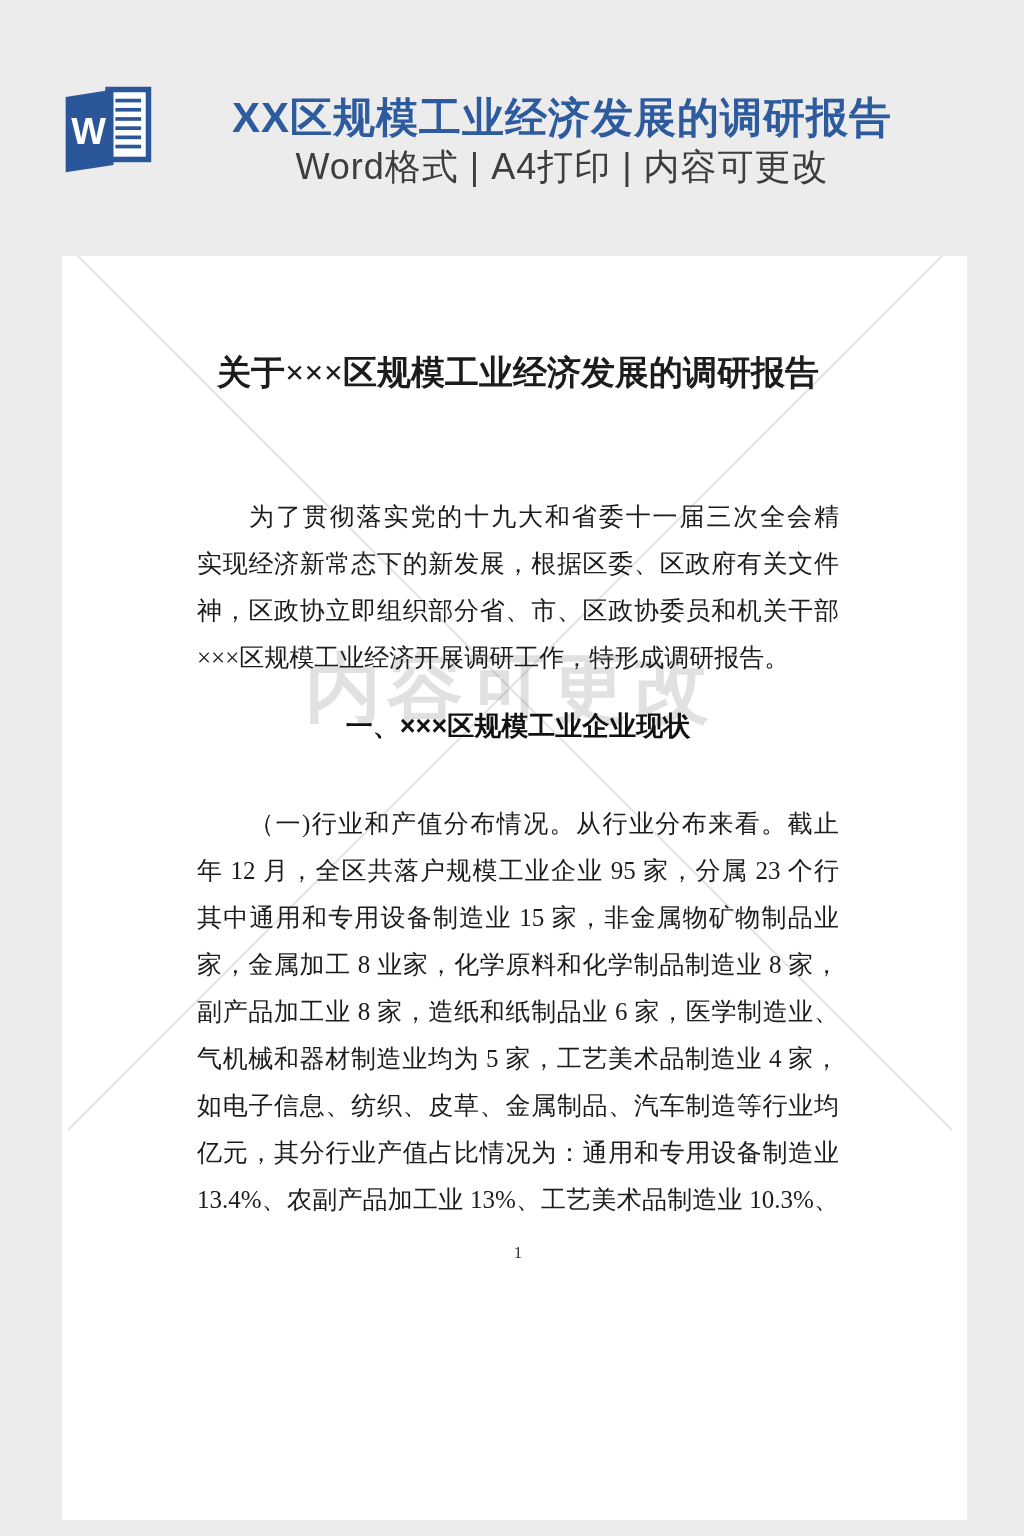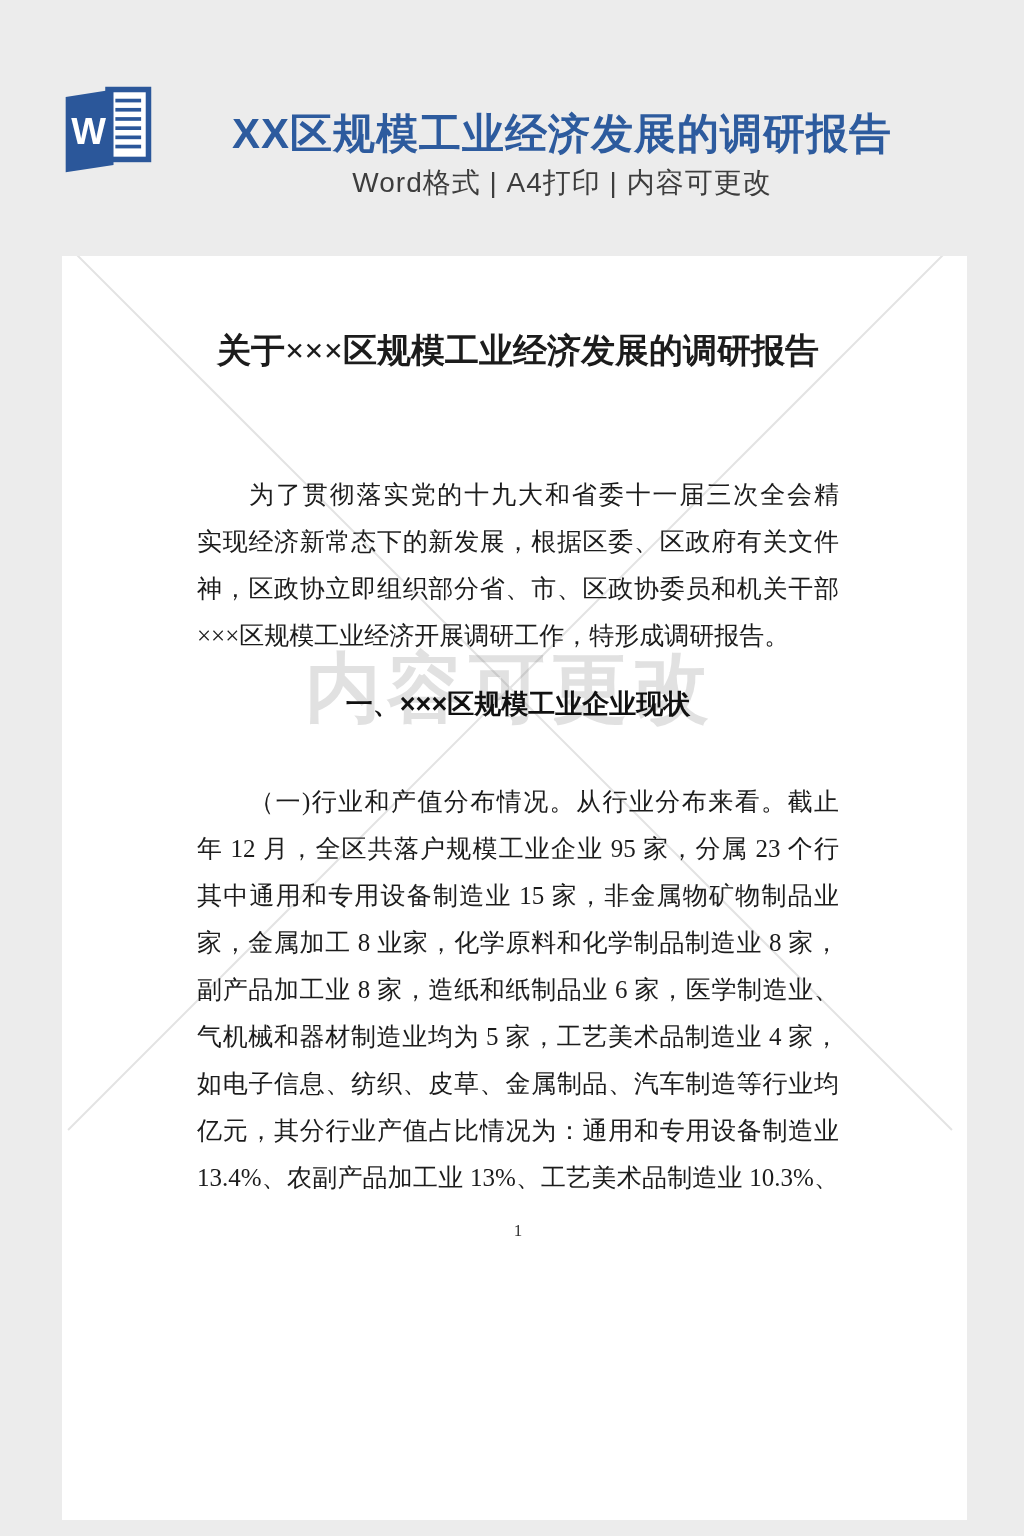--- a/index.html
+++ b/index.html
@@ -2,42 +2,42 @@
 <html><head>
 <meta charset="utf-8">
 <style>
   * { margin:0; padding:0; box-sizing:border-box; }
   html,body { width:1024px; height:1536px; background:#ececec; overflow:hidden;
               font-family:"Liberation Serif","DejaVu Serif",serif; }
 
   
   .site-header { position:relative; width:1024px; height:256px; background:#ececec; }
   .word-icon { position:absolute; left:62px; top:84px; width:92px; height:92px; }
-  .header-text { position:absolute; left:160px; right:60px; top:16px; text-align:center; }
+  .header-text { position:absolute; left:160px; right:60px; top:0; text-align:center; }
   .header-title { margin-top:92px; font-family:"Liberation Sans","DejaVu Sans",sans-serif;
                   font-weight:bold; font-size:42px; line-height:52px; color:#2d5b9e;
                   letter-spacing:1px; white-space:nowrap; }
   .header-subtitle { margin-top:8px; font-family:"Liberation Sans","DejaVu Sans",sans-serif;
-                     font-size:28px; line-height:30px; color:#3d3d3d; letter-spacing:1px; }
+                     font-size:36px; line-height:30px; color:#3d3d3d; letter-spacing:1px; }
 
   
   .doc-page { position:relative; width:905px; height:1264px; margin:0 57px 16px 62px;
               background:#ffffff; overflow:hidden; }
 
   
   .wm-line { position:absolute; width:1250px; height:2px; background:#e3e3e3; z-index:0; }
   .wm-line-a { left:-177px; top:431px; transform:rotate(45deg); }
   .wm-line-b { left:-177px; top:431px; transform:rotate(-45deg); }
   .wm-logo { position:absolute; left:148px; top:382px; width:600px; text-align:center;
              font-size:76px; font-weight:bold; color:rgba(120,120,120,0.22);
              letter-spacing:6px; z-index:0; font-family:"Liberation Serif",serif; }
 
   
   .doc-content { position:relative; z-index:1; padding:0 128px 0 135px; }
-  .doc-title { margin-top:70px; height:50px; line-height:50px; text-align:center;
+  .doc-title { margin-top:92px; height:50px; line-height:50px; text-align:center;
                font-size:34px; font-weight:bold; color:#1c1c1c; white-space:nowrap; }
   .doc-para { color:#1c1c1c; font-size:25px; }
   .doc-para-1 { margin-top:95px; }
   .doc-heading { margin-top:22px; height:47px; line-height:47px; text-align:center;
                  font-family:"Liberation Sans","DejaVu Sans",sans-serif;
                  font-weight:bold; font-size:27px; color:#111; white-space:nowrap; }
   .doc-para-2 { margin-top:50px; }
   .doc-line { height:47px; line-height:47px; overflow:hidden;
               text-align:justify; text-align-last:justify; }
   .doc-line.indent { text-indent:52px; }

